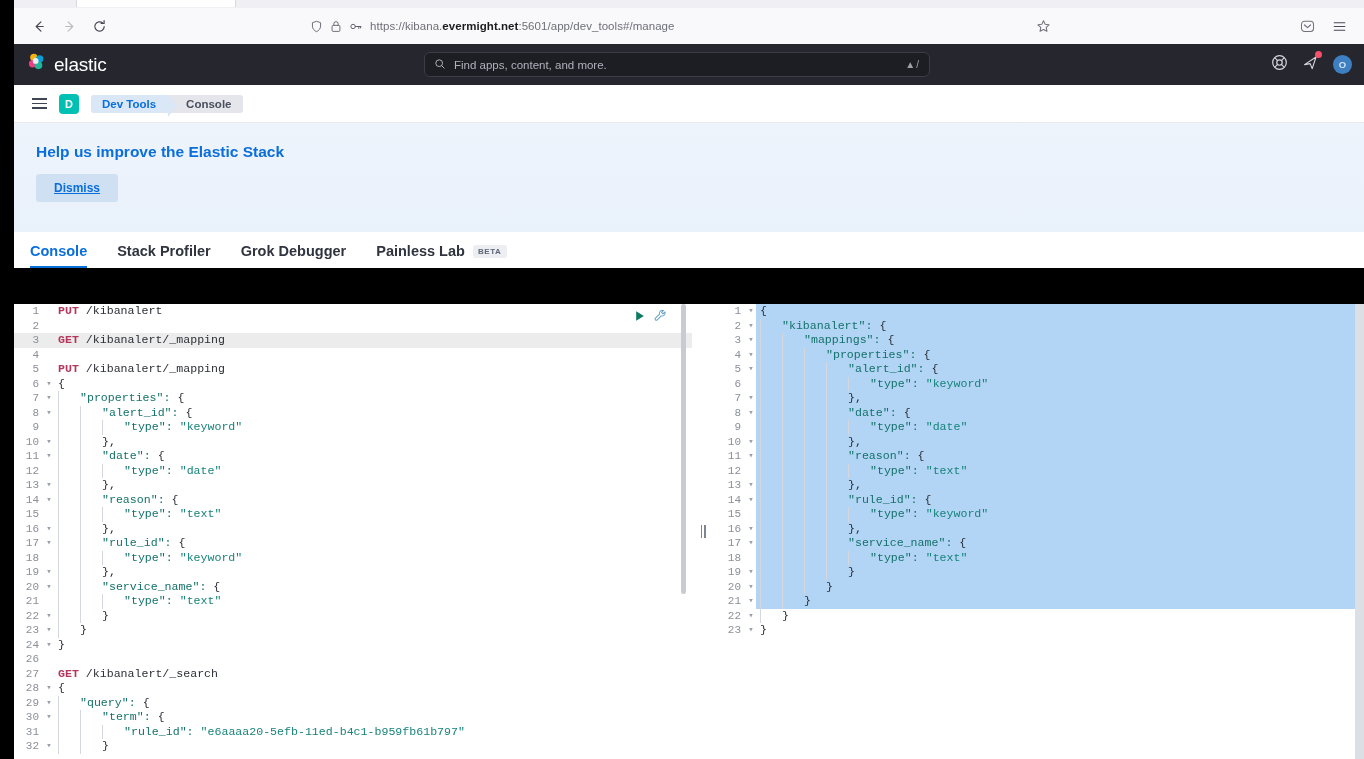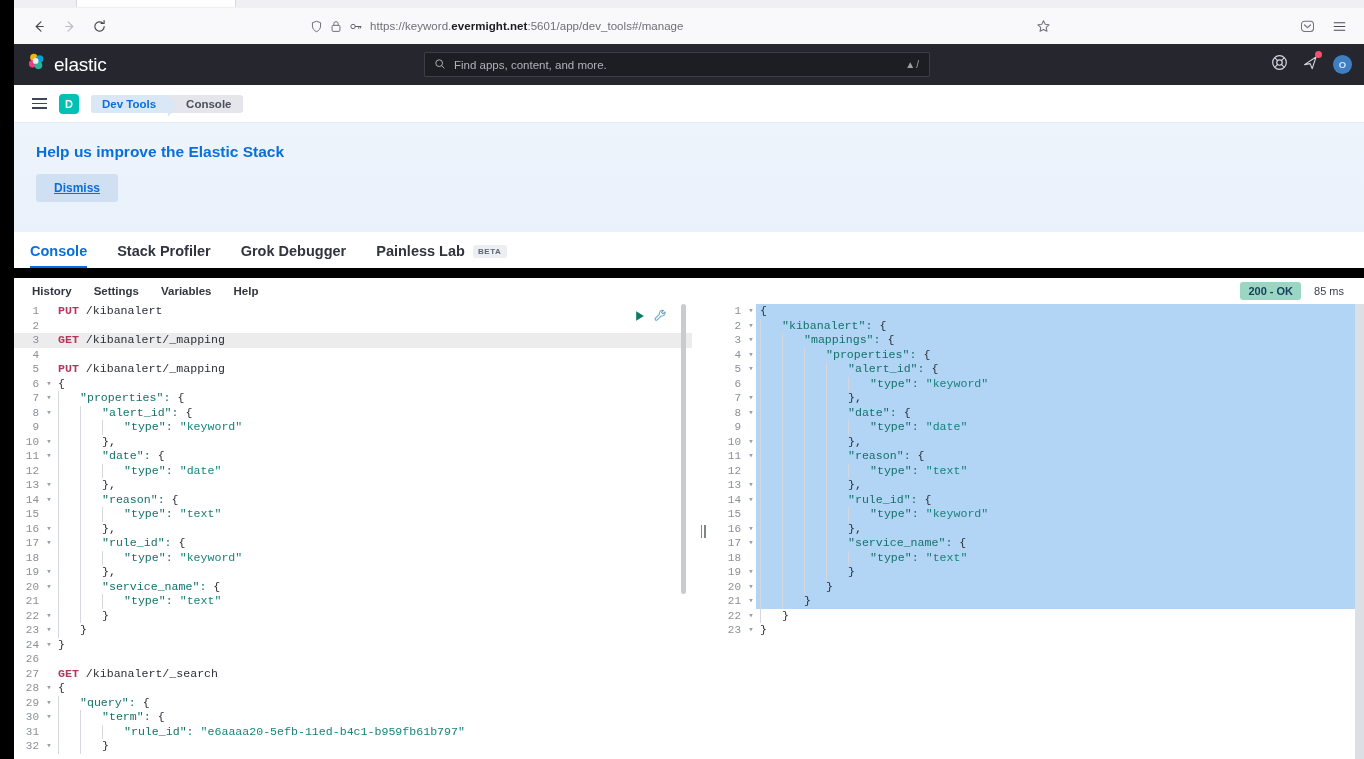--- a/index.html
+++ b/index.html
@@ -28,21 +28,21 @@
   .urltext b { color:#1c1c20; font-weight:700; }
   .urltext .plain { color:#6f6f78; }
   .navright { display:flex; align-items:center; gap:2px; }
 
   
   .enav { position:absolute; left:14px; top:44px; width:1350px; height:41px; background:#25262e;
           display:flex; align-items:center; }
   .brand { display:flex; align-items:center; gap:7px; padding-left:12px; width:auto; }
   .brandtxt { color:#ffffff; font-size:19px; letter-spacing:-0.2px; }
   .esearchwrap { position:absolute; left:410px; top:8px; width:506px; height:25px; }
-  .esearch { width:100%; height:100%; background:#1d1e24; border:1px solid #3b3d47; border-radius:1px;
+  .esearch { width:100%; height:100%; background:#1d1e24; border:1px solid #3b3d47; border-radius:6px;
              display:flex; align-items:center; padding:0 9px; gap:8px; }
   .esearch .ph { color:#b0b2bb; font-size:11.5px; flex:1; }
   .esearch .kbd { color:#9ea0a9; font-size:10px; letter-spacing:1px; }
   .enavright { position:absolute; right:12px; top:0; height:41px; display:flex; align-items:center; gap:14px; }
   .avatar { width:19px; height:19px; border-radius:50%; background:#3d7fc1; color:#cfe3f7;
             font-size:9.5px; display:flex; align-items:center; justify-content:center; font-weight:600; }
   .bellwrap { position:relative; }
   .bellbadge { position:absolute; right:-3px; top:-3px; width:7px; height:7px; border-radius:50%; background:#f7506b; }
 
   
@@ -163,21 +163,21 @@
               <path d="M4.4 6.6V4.6a2.6 2.6 0 0 1 5.2 0v2" fill="none" stroke="#5f5f69" stroke-width="1.1"></path>
             </svg>
         </span>
         <span class="urlicon">
           <svg width="14" height="13" viewBox="0 0 16 16">
               <circle cx="4.4" cy="8" r="2.7" fill="none" stroke="#5f5f69" stroke-width="1.2"></circle>
               <path d="M7.1 8h7" stroke="#5f5f69" stroke-width="1.2" stroke-linecap="round"></path>
               <path d="M11.4 8v2.3M13.6 8v1.8" stroke="#5f5f69" stroke-width="1.2" stroke-linecap="round"></path>
             </svg>
         </span>
-        <span class="urltext"><span class="plain">https://keyword.</span><b>evermight.net</b><span class="plain">:5601/app/dev_tools#/manage</span></span>
+        <span class="urltext"><span class="plain">https://kibana.</span><b>evermight.net</b><span class="plain">:5601/app/dev_tools#/manage</span></span>
       </div>
 
       <div class="navright">
         <div class="navbtn">
           <svg width="15" height="15" viewBox="0 0 16 16">
               <path d="M8 1.9l1.8 3.8 4.1.5-3 2.8.8 4.1L8 11.2 4.3 13.1l.8-4.1-3-2.8 4.1-.5z" fill="none" stroke="#73737d" stroke-width="1.1" stroke-linejoin="round"></path>
             </svg>
         </div>
         <div style="width:230px"></div>
         <div class="navbtn">
@@ -267,30 +267,20 @@
       </div>
     <div class="ktab">
         <span>Grok Debugger</span>
       </div>
     <div class="ktab">
         <span>Painless Lab</span>
         <span class="betatag">BETA</span>
       </div>
   </div>
 
-  <div class="menurow">
-    <span class="mitem">History</span>
-    <span class="mitem">Settings</span>
-    <span class="mitem">Variables</span>
-    <span class="mitem">Help</span>
-    <span class="statwrap">
-      <span class="okbadge">200 - OK</span>
-      <span class="mstime">85 ms</span>
-    </span>
-  </div>
 
   <div class="panes">
     <div class="pane pane-left" id="pane-left">
       <div class="runicons">
         <span class="playicon">
           <svg width="12" height="12" viewBox="0 0 12 12">
               <path d="M2.2 1.3l7.6 4.7-7.6 4.7z" fill="#0c7b62"></path>
             </svg>
         </span>
         <span class="wrenchicon">

